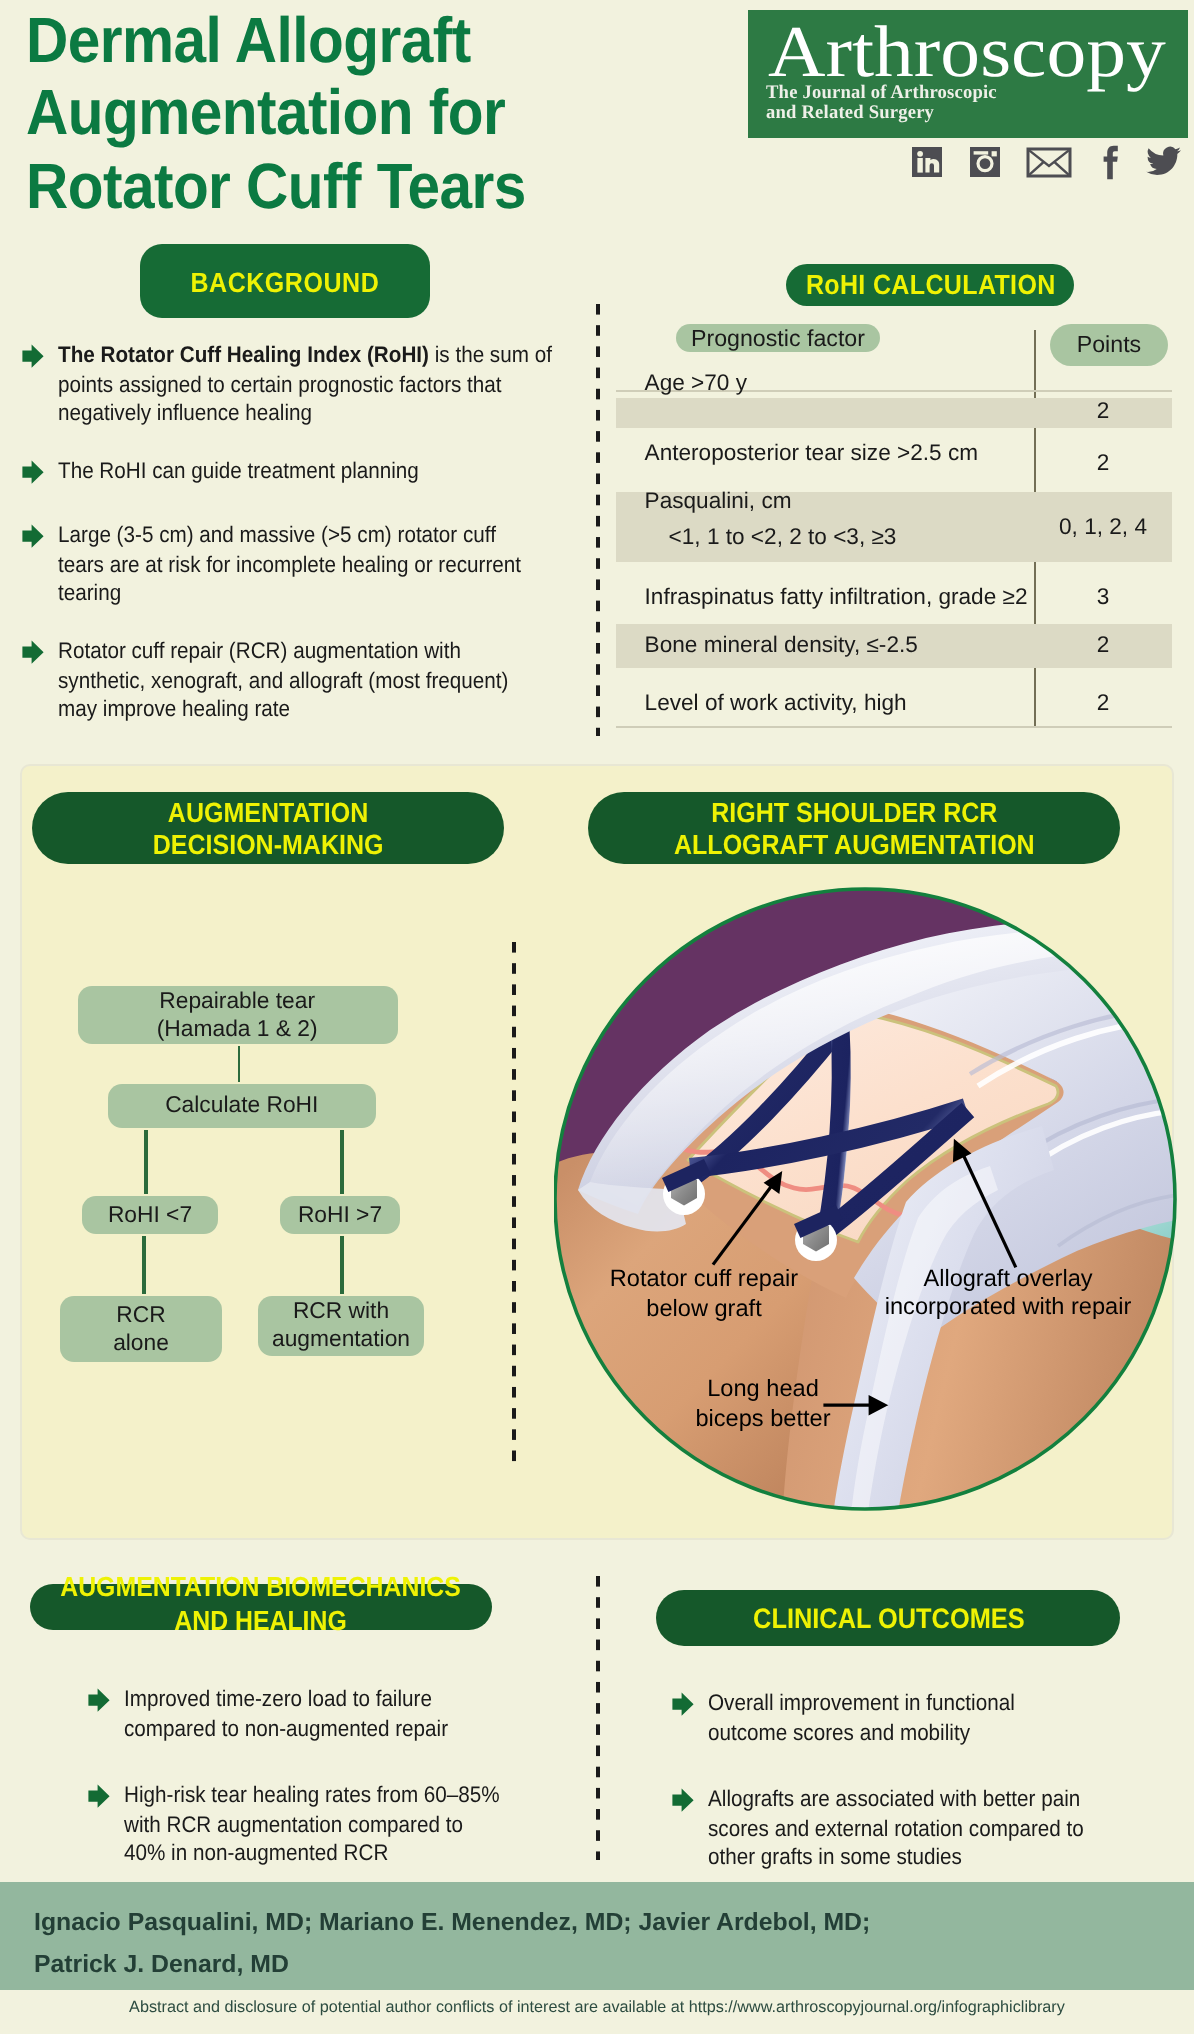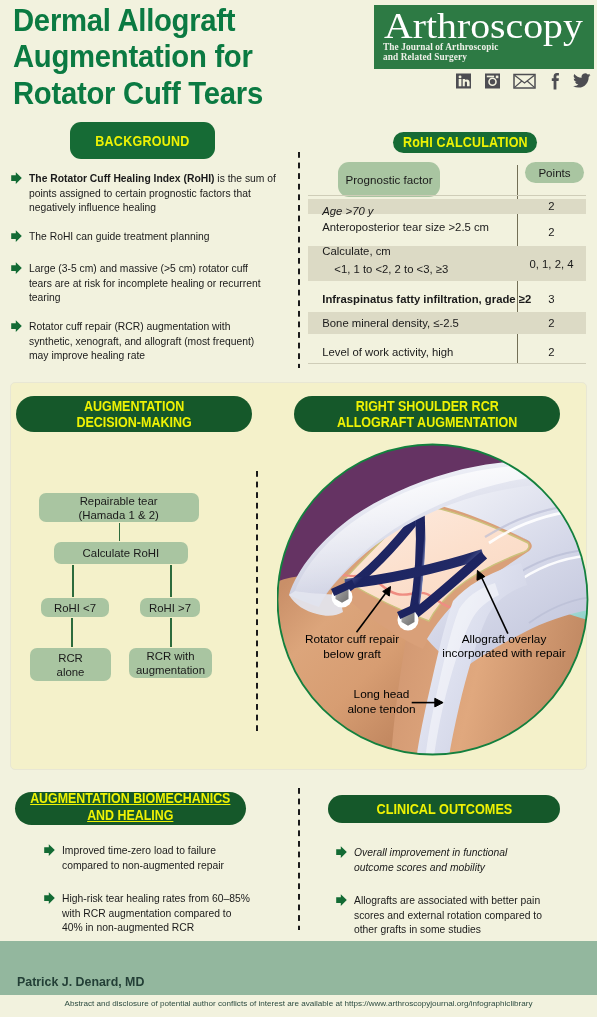--- a/index.html
+++ b/index.html
@@ -124,36 +124,36 @@
       <div style="margin-left:20px">Rotator cuff repair (RCR) augmentation with<br>synthetic, xenograft, and allograft (most frequent)<br>may improve healing rate</div>
     </div>
   </div>
 
 <div class="vdash abs" style="left:298px;top:152px;height:216px;"></div>
 
 <div class="badge" id="badge-rohi" style="left:393.3px;top:131.5px;width:143.3px;height:21.5px;border-radius:11px;font-size:13.9px;letter-spacing:0.2px;">
   <span>RoHI CALCULATION</span>
 </div>
 <div id="rohi-table">
-    <div class="tpill" style="left:338px;top:162px;width:102px;height:35px;">
+    <div class="tpill" style="left:338px;top:162px;width:102px;height:14px;">
       <span>Prognostic factor</span>
     </div>
     <div class="tpill" style="left:525px;top:162px;width:59px;height:20.5px;">
       <span>Points</span>
     </div>
     <div id="tbl-divider" style="left:517px;top:165px;height:199px;"></div>
     <div class="trule" style="left:308px;top:195px;width:278px;"></div>
     <div class="tband" style="left:308px;top:199.3px;width:278px;height:14.5px;"></div>
     <div class="tband" style="left:308px;top:245.5px;width:278px;height:35.2px;"></div>
     <div class="tband" style="left:308px;top:312.2px;width:278px;height:21.7px;"></div>
-    <div class="trow" style="left:322.3px;top:205px;font-style:italic;">Age &gt;70 y</div>
+    <div class="trow" style="left:322.3px;top:186px;">Age &gt;70 y</div>
     <div class="trow" style="left:322.3px;top:221.20000000000002px;">Anteroposterior tear size &gt;2.5 cm</div>
-    <div class="trow" style="left:322.3px;top:245.10000000000002px;">Calculate, cm</div>
+    <div class="trow" style="left:322.3px;top:245.10000000000002px;">Pasqualini, cm</div>
     <div class="trow" style="left:334.3px;top:262.8px;">&lt;1, 1 to &lt;2, 2 to &lt;3, ≥3</div>
-    <div class="trow" style="left:322.3px;top:292.5px;font-weight:bold;">Infraspinatus fatty infiltration, grade ≥2</div>
+    <div class="trow" style="left:322.3px;top:292.5px;">Infraspinatus fatty infiltration, grade ≥2</div>
     <div class="trow" style="left:322.3px;top:316.6px;">Bone mineral density, ≤-2.5</div>
     <div class="trow" style="left:322.3px;top:346.1px;">Level of work activity, high</div>
     <div class="trow" style="left:517px;top:200.3px;width:69px;text-align:center;">2</div>
     <div class="trow" style="left:517px;top:226.3px;width:69px;text-align:center;">2</div>
     <div class="trow" style="left:517px;top:258.3px;width:69px;text-align:center;">0, 1, 2, 4</div>
     <div class="trow" style="left:517px;top:292.5px;width:69px;text-align:center;">3</div>
     <div class="trow" style="left:517px;top:316.6px;width:69px;text-align:center;">2</div>
     <div class="trow" style="left:517px;top:346.1px;width:69px;text-align:center;">2</div>
     <div class="trule" style="left:308px;top:363px;width:278px;"></div>
   </div>
@@ -386,24 +386,24 @@
 <div class="ilabel" style="left:289.5px;top:632px;width:125px;">
   <span>Rotator cuff repair</span><br>
   <span>below graft</span>
 </div>
 <div class="ilabel" style="left:434px;top:631.5px;width:140px;">
   <span>Allograft overlay</span><br>
   <span>incorporated with repair</span>
 </div>
 <div class="ilabel" style="left:339px;top:687px;width:85px;">
   <span>Long head</span><br>
-  <span>alone tendon</span>
-</div>
-
-<div class="badge" id="badge-biomech" style-dark="1" style="left:14.5px;top:791.5px;width:231px;height:33px;border-radius:17.5px;font-size:13.8px;line-height:16.6px;text-decoration:underline;">
+  <span>biceps better</span>
+</div>
+
+<div class="badge" id="badge-biomech" style-dark="1" style="left:14.5px;top:791.5px;width:231px;height:23px;border-radius:17.5px;font-size:13.8px;line-height:16.6px;">
   <div><span>AUGMENTATION BIOMECHANICS</span><br>
        <span>AND HEALING</span></div>
 </div>
 <div id="biomech-bullets">
     <div class="bitem" style="left: 42px; top: 843px; width: 228px;">
       <svg class="arw" viewBox="0 0 11 12">
         <path d="M0.2 3.2h4.6V0.2L10.8 6 4.8 11.8V8.8H0.2z" fill="#136b34"></path>
       </svg>
       <div style="margin-left:20px">Improved time-zero load to failure compared to non-augmented repair</div>
     </div>
@@ -412,34 +412,34 @@
         <path d="M0.2 3.2h4.6V0.2L10.8 6 4.8 11.8V8.8H0.2z" fill="#136b34"></path>
       </svg>
       <div style="margin-left:20px">High-risk tear healing rates from 60–85% with RCR augmentation compared to 40% in non-augmented RCR</div>
     </div>
   </div>
 
 <div class="badge" id="badge-outcomes" style-dark="1" style="left:328.2px;top:795.2px;width:232px;height:28.2px;border-radius:14px;font-size:14.1px;">
   <span>CLINICAL OUTCOMES</span>
 </div>
 <div id="outcomes-bullets">
-    <div class="bitem" style="left: 334px; top: 845px; width: 230px; font-style: italic;">
+    <div class="bitem" style="left: 334px; top: 845px; width: 230px;">
       <svg class="arw" viewBox="0 0 11 12">
         <path d="M0.2 3.2h4.6V0.2L10.8 6 4.8 11.8V8.8H0.2z" fill="#136b34"></path>
       </svg>
       <div style="margin-left:20px">Overall improvement in functional outcome scores and mobility</div>
     </div>
     <div class="bitem" style="left: 334px; top: 893px; width: 230px;">
       <svg class="arw" viewBox="0 0 11 12">
         <path d="M0.2 3.2h4.6V0.2L10.8 6 4.8 11.8V8.8H0.2z" fill="#136b34"></path>
       </svg>
       <div style="margin-left:20px">Allografts are associated with better pain scores and external rotation compared to other grafts in some studies</div>
     </div>
   </div>
 
 <div class="vdash abs" style="left:298px;top:788px;height:142px;"></div>
 
 <div class="abs" id="author-bar"></div>
 <div class="abs" id="authors">
-  <br>
+  <span>Ignacio Pasqualini, MD; Mariano E. Menendez, MD; Javier Ardebol, MD;</span><br>
   <span>Patrick J. Denard, MD</span>
 </div>
 <div class="abs" id="disclaimer">Abstract and disclosure of potential author conflicts of interest are available at https://www.arthroscopyjournal.org/infographiclibrary</div>
 
 </body></html>

